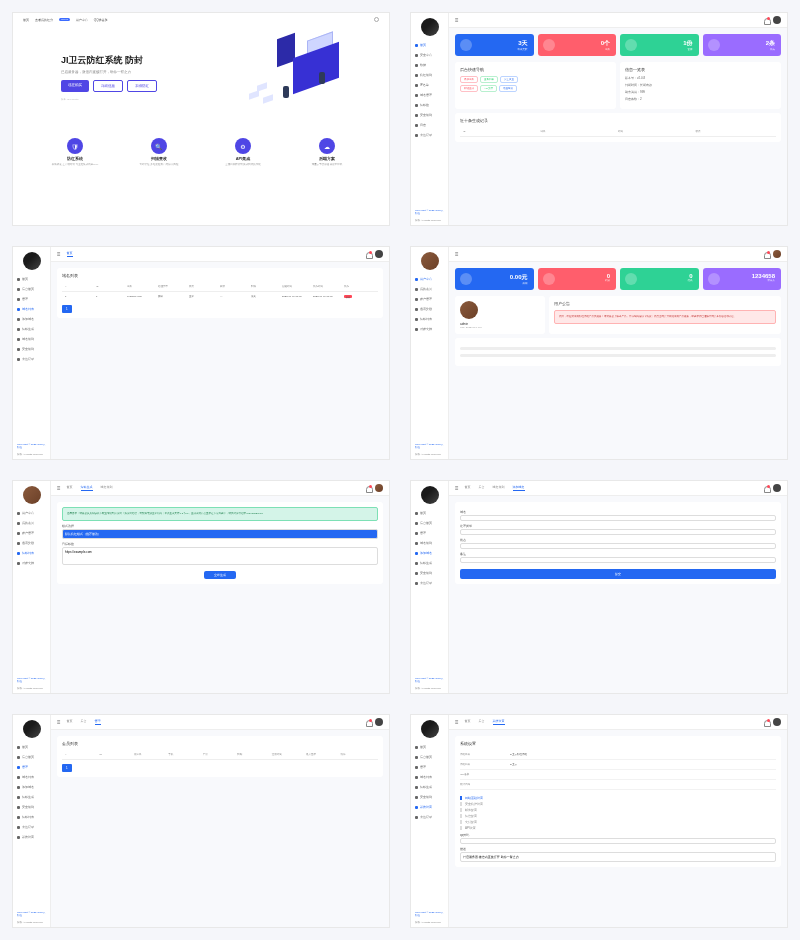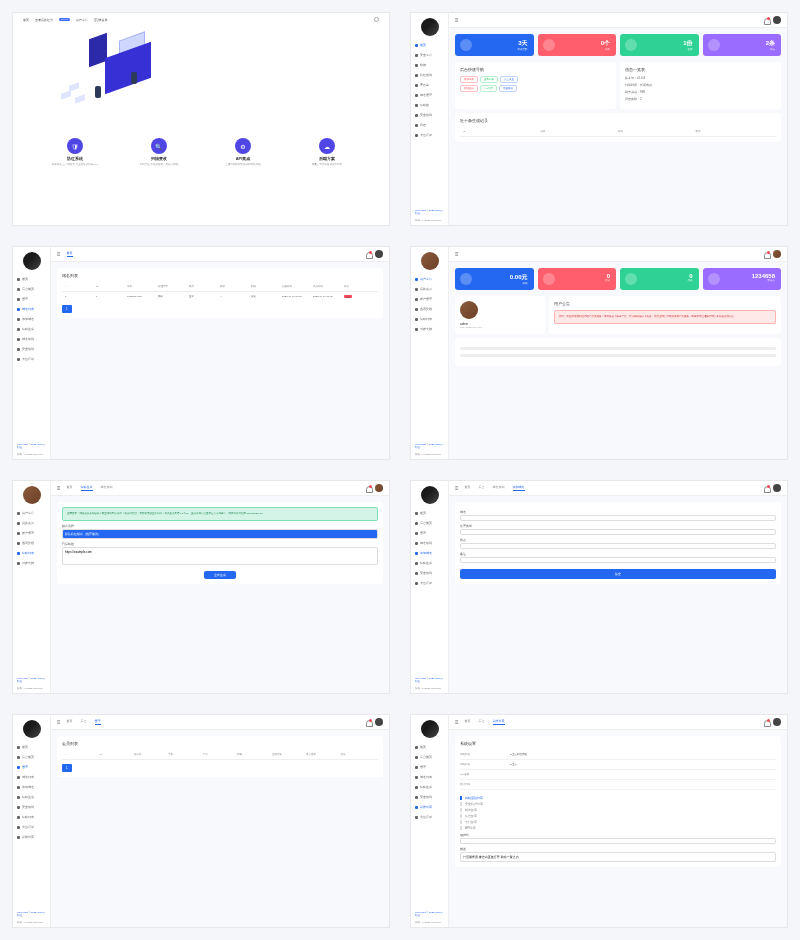--- a/index.html
+++ b/index.html
@@ -104,20 +104,30 @@
   <div class="topnav">
     <span>首页</span>
     <span>查看我的红分</span>
     <span class="badge-new">v2.0.8</span>
     <span>用户中心</span>
     <span>QQ群答题</span>
     <span class="sp"></span>
     <span style="width:5px;height:5px;border:0.5px solid #aaa;border-radius:50%"></span>
   </div>
   <div class="hero-row">
+    <div class="hero-left">
+      <div class="hero-title">JI卫云防红系统 防封</div>
+      <div class="hero-sub">已启服务器，微信内直接打开，助你一臂之力</div>
+      <div class="hero-btns">
+        <div class="btn-p">现在购买</div>
+        <div class="btn-o">详细信息</div>
+        <div class="btn-o">来聊防红</div>
+      </div>
+      <div style="font-size:2.5px;color:#bbb;margin-top:6px">版本 v2.0.8beta</div>
+    </div>
     <div class="hero-art">
       <div class="iso-a"></div>
           <div class="iso-b"></div>
           <div class="iso-main"></div>
       <div class="iso-p"></div>
           <div class="iso-p2"></div>
       <div class="iso-cube" style="left:8px;top:52px"></div>
       <div class="iso-cube" style="left:14px;top:64px"></div>
       <div class="iso-cube" style="left:0;top:60px"></div>
     </div>

